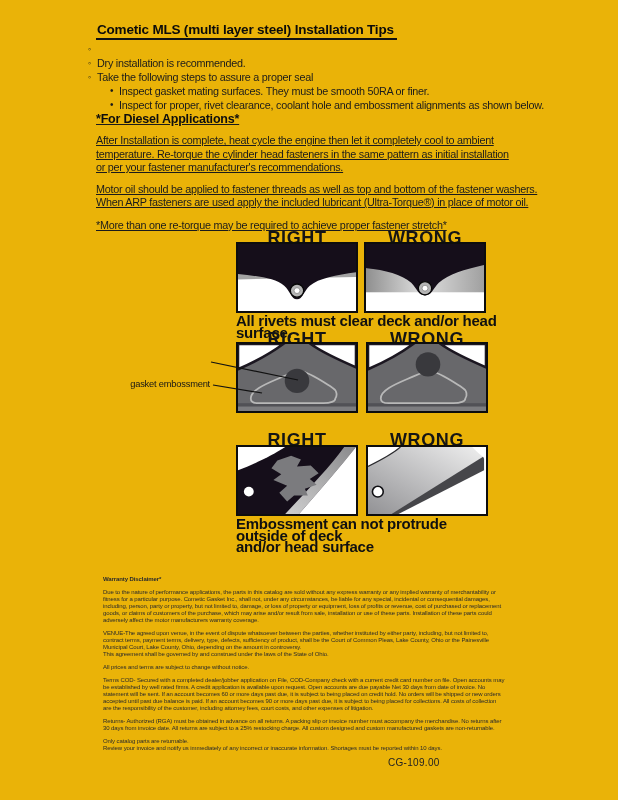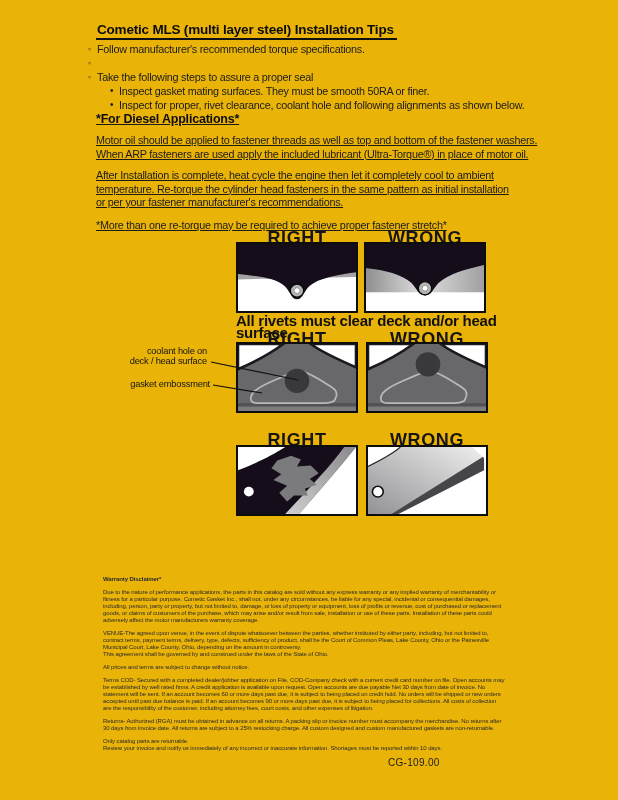--- a/index.html
+++ b/index.html
@@ -42,46 +42,46 @@
 </head>
 <body>
 
 <div id="page">
 
   <div class="abs" id="title">Cometic MLS (multi layer steel) Installation Tips</div>
 
   <div class="abs" id="bullets">
     <div class="b-line">
       <span class="b-dot">◦</span>
-      <span>Follow manufacturer's recommended torque specifications.</span>
     </div>
     <div class="b-line">
       <span class="b-dot">◦</span>
+      <span>Dry installation is recommended.</span>
     </div>
     <div class="b-line">
       <span class="b-dot">◦</span>
       <span>Take the following steps to assure a proper seal</span>
     </div>
     <div class="b-line sub">
       <span class="b-dot">•</span>
       <span>Inspect gasket mating surfaces.  They must be smooth 50RA or finer.</span>
     </div>
     <div class="b-line sub">
       <span class="b-dot">•</span>
-      <span>Inspect for proper, rivet clearance, coolant hole and following alignments as shown below.</span>
+      <span>Inspect for proper, rivet clearance, coolant hole and embossment alignments as shown below.</span>
     </div>
   </div>
 
   <div class="abs" id="diesel">
     <div id="diesel-head">*For Diesel Applications*</div>
-    <div class="para">Motor oil should be applied to fastener threads as well as top and bottom of the fastener washers.
-When ARP fasteners are used apply the included lubricant (Ultra-Torque®) in place of motor oil.</div>
     <div class="para">After Installation is complete, heat cycle the engine then let it completely cool to ambient
 temperature. Re-torque the cylinder head fasteners in the same pattern as initial installation
 or per your fastener manufacturer's recommendations.</div>
+    <div class="para">Motor oil should be applied to fastener threads as well as top and bottom of the fastener washers.
+When ARP fasteners are used apply the included lubricant (Ultra-Torque®) in place of motor oil.</div>
     <div class="para" id="diesel-note">*More than one re-torque may be required to achieve proper fastener stretch*</div>
   </div>
 
   <div class="abs rw-label" style="left:252px;top:228px;">RIGHT</div>
   <div class="abs rw-label" style="left:380px;top:228px;">WRONG</div>
 
   <div class="abs panel" style="left:236px;top:242px;">
     <svg viewBox="0 0 120 69" preserveAspectRatio="none">
       <rect width="120" height="69" fill="#ffffff"></rect>
       <polygon points="0,30.5 120,28.5 120,34 0,36.5" fill="#a3a3a3"></polygon>
@@ -106,24 +106,20 @@
       <path d="M0,0 H120 V21.5 C100,26 84,31 74,40 C68,46 67,53 60,53 C53,53 52,46 46,40 C36,31 20,27 0,25 Z" fill="#150e1a"></path>
       <circle cx="60" cy="45.5" r="6.8" fill="#b5b5b5" stroke="#060606" stroke-width="1.3"></circle>
       <circle cx="60" cy="45.5" r="3" fill="#ffffff" stroke="#7a7a7a" stroke-width="0.7"></circle>
     </svg>
   </div>
   <div class="abs caption" style="left:236px;top:315px;width:280px;">All rivets must clear deck and/or head surface.</div>
 
   <div class="abs rw-label" style="left:252px;top:329px;">RIGHT</div>
   <div class="abs rw-label" style="left:382px;top:329px;">WRONG</div>
 
-  <div class="abs pt-label" style="right:411px;top:346px;width:120px;">
-    <div>coolant hole on</div>
-    <div>deck / head surface</div>
-  </div>
   <div class="abs pt-label" style="right:408px;top:379px;width:120px;">gasket embossment</div>
 
   <div class="abs panel" style="left:236px;top:342px;">
     <svg viewBox="0 0 120 69" preserveAspectRatio="none">
       <rect width="120" height="69" fill="#68686b"></rect>
       <rect y="61" width="120" height="3.5" fill="#515156"></rect>
       <rect y="64.5" width="120" height="4.5" fill="#7c7c7f"></rect>
       <path d="M0,0 H46 C34,9 16,19 0,26 Z" fill="#ffffff" stroke="#1c1721" stroke-width="2.6"></path>
       <path d="M120,0 H74 C86,9 104,17 120,24 Z" fill="#ffffff" stroke="#1c1721" stroke-width="2.6"></path>
       <path d="M13,56 C13,48 26,42 40,36 C50,32 57,28 63,28 C71,28 85,38 96,45 C101,48 101,53 99,56 C99,59 94,61 87,61 H21 C16,61 13,59 13,56 Z" fill="none" stroke="#b8b8b8" stroke-width="1.8"></path>
@@ -175,20 +171,22 @@
             <stop offset="1" stop-color="#efefef"></stop>
         </linearGradient>
       </defs>
       <rect width="120" height="69" fill="#ffffff"></rect>
       <path d="M0,20 C14,13 25,7 33,0 L106,0 C110,4 114,8 118,11 L118,12 L26,69 L0,69 Z" fill="url(#bandW)"></path>
       <path d="M0,20 C14,13 25,7 33,0" stroke="#2a2a2e" stroke-width="1.2" fill="none"></path>
       <path d="M24,69 L117,10 L118,12 L118,24 L31,69 Z" fill="#46464a"></path>
       <circle cx="10" cy="46" r="5.5" fill="#ffffff" stroke="#101014" stroke-width="1.6"></circle>
     </svg>
   </div>
+  <div class="abs caption" style="left:236px;top:518px;width:260px;">Embossment can not protrude outside of deck
+and/or head surface</div>
 
   <div class="abs" id="legal">
     <div id="legal-head">Warranty Disclaimer*</div>
     <p class="lp">Due to the nature of performance applications, the parts in this catalog are sold without any express warranty or any implied warranty of merchantability or
 fitness for a particular purpose.  Cometic Gasket Inc., shall not, under any circumstances, be liable for any special, incidental or consequential damages,
 including, person, party or property, but not limited to, damage, or loss of property or equipment, loss of profits or revenue, cost of purchased or replacement
 goods, or claims of customers of the purchase, which may arise and/or result from sale, installation or use of these parts.  Installation of these parts could
 adversely affect the motor manufacturers warranty coverage.</p>
     <p class="lp">VENUE-The agreed upon venue, in the event of dispute whatsoever between the parties, whether instituted by either party, including, but not limited to,
 contract terms, payment terms, delivery, type, defects, sufficiency of product, shall be the Court of Common Pleas, Lake County, Ohio or the Painesville

